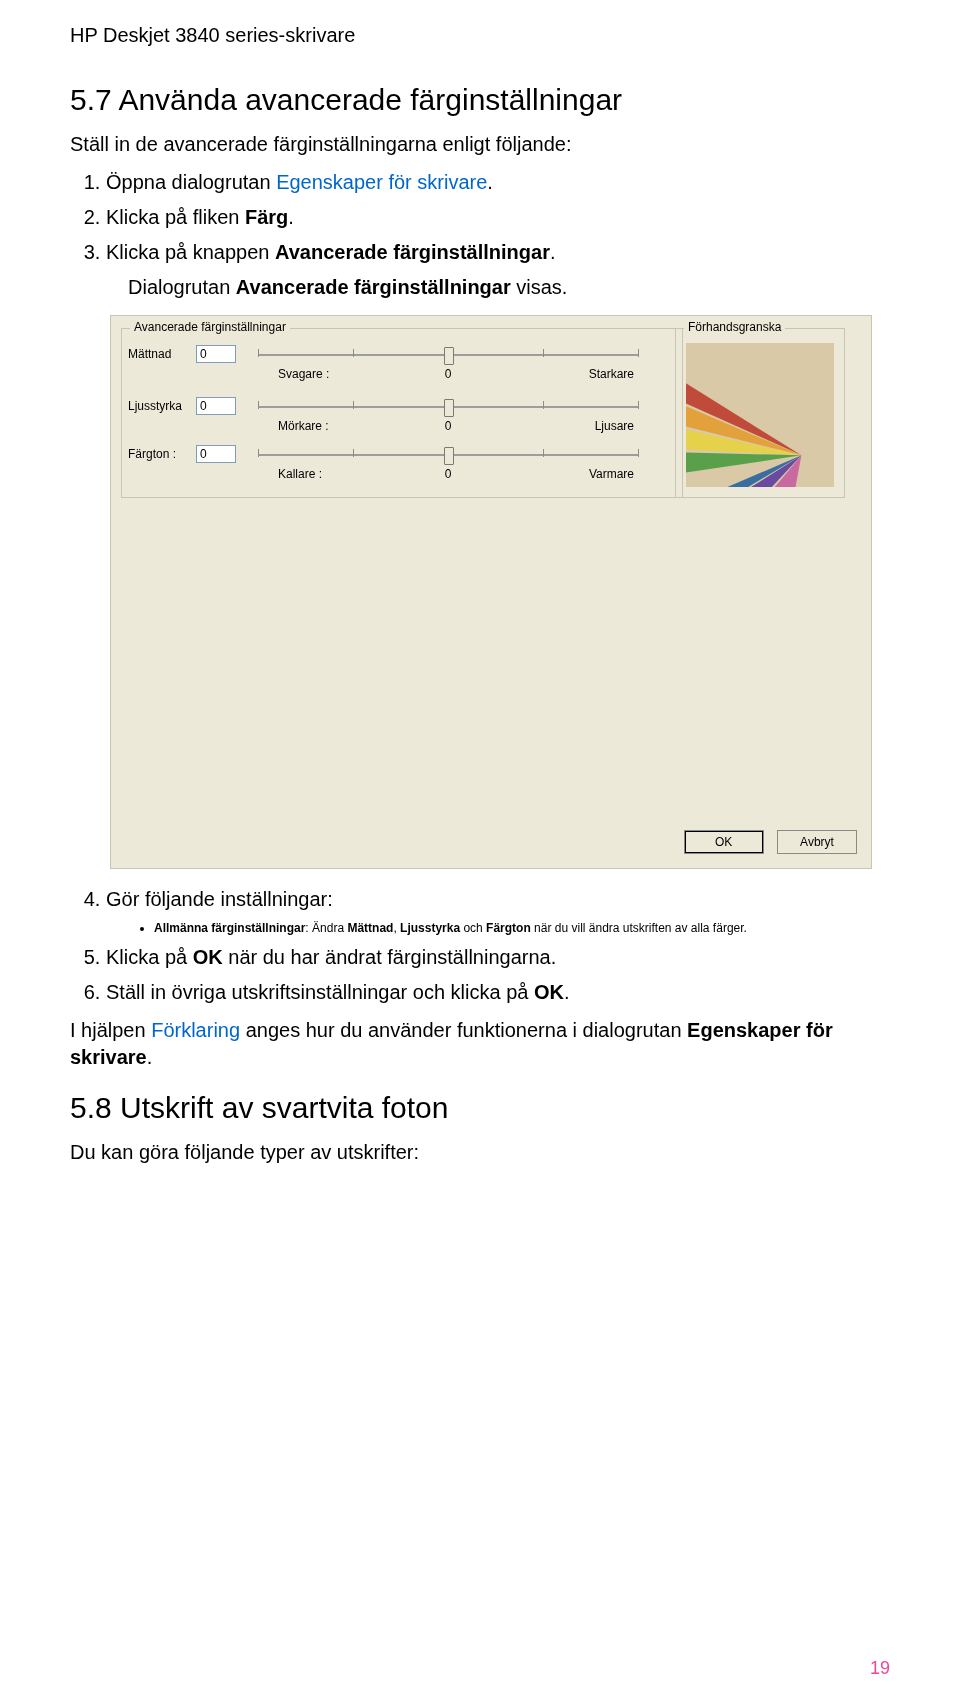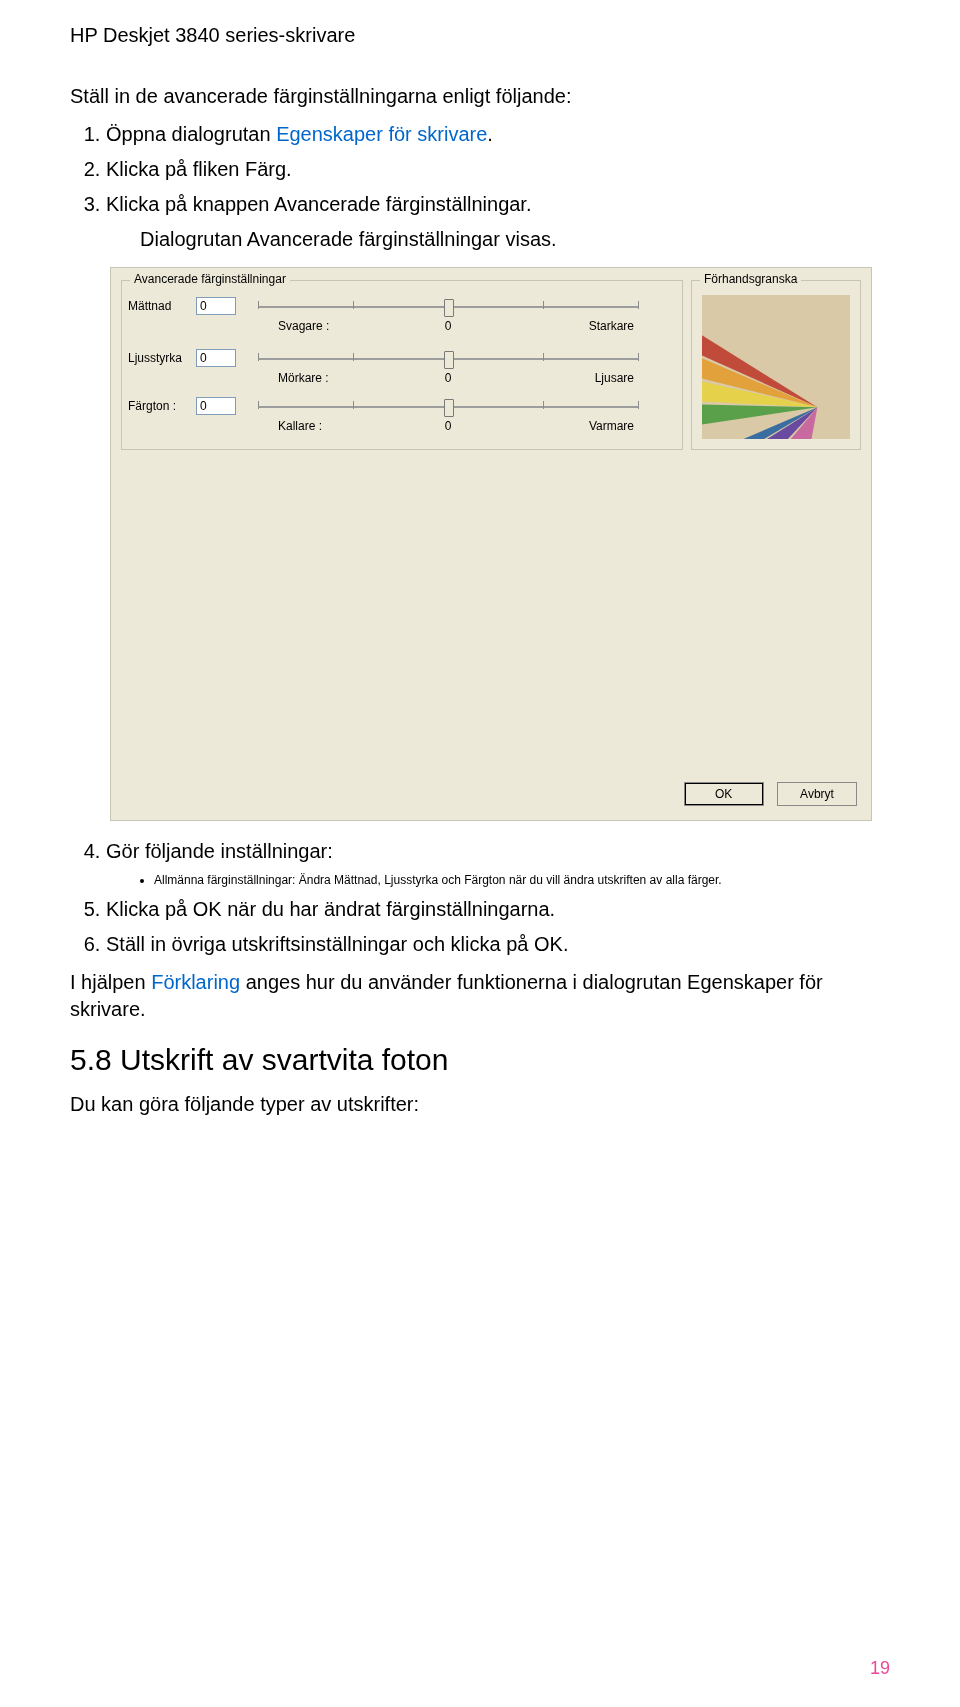--- a/index.html
+++ b/index.html
@@ -6,53 +6,54 @@
   .page{width:960px;min-height:1707px;box-sizing:border-box;padding:24px 70px 30px 70px;position:relative}
   .header{font-size:20px;color:#000;margin-bottom:36px}
   h2.section{font-size:30px;font-weight:400;color:#000;margin:20px 0 14px 0}
   p.body{font-size:20px;line-height:1.35;margin:10px 0;color:#000}
   p.body.intro{margin-top:4px}
   .link{color:#0066cc}
   ol{padding-left:36px;margin:10px 0}
   ol>li{font-size:20px;line-height:1.45;margin:6px 0}
   ul.bullets{list-style:disc;padding-left:28px;margin:6px 0 6px 20px}
   ul.bullets>li{font-size:12px;line-height:1.4;margin:4px 0}
-  .indent{margin-left:34px;font-size:20px;line-height:1.4;margin-top:6px;margin-bottom:6px}
+  .indent{margin-left:22px;font-size:20px;line-height:1.4;margin-top:6px;margin-bottom:6px}
   .pgnum{position:absolute;bottom:28px;right:70px;font-size:18px;color:#ec4899}
   
   .dlg{margin:14px 0 16px 40px;width:760px;height:552px;background:#ece9d8;border:1px solid #c9c5b4;position:relative;font-family:Tahoma,Arial,sans-serif;font-size:12px;color:#000}
   .fs{position:absolute;border:1px solid #c9c5b4;border-radius:0}
   .fs .legend{position:absolute;top:-9px;left:8px;background:#ece9d8;padding:0 4px;font-size:12px;color:#000}
   .fs.main{left:10px;top:12px;width:560px;height:168px}
-  .fs.prev{right:10px;top:12px;width:168px;height:168px}
+  .fs.prev{right:26px;top:12px;width:168px;height:168px}
   .preview-img{position:absolute;left:10px;top:14px;right:10px;bottom:10px}
   .preview-svg{width:100%;height:100%}
   .row{position:absolute;left:6px;right:8px;height:46px}
   .row .lab{position:absolute;left:0;top:2px;width:66px;font-size:12px}
   .row .val{position:absolute;left:68px;top:0;width:40px;height:18px;background:#fff;border:1px solid #7f9db9;box-sizing:border-box;padding:1px 3px;font-size:12px}
   .row .slider{position:absolute;left:130px;top:6px;width:380px;height:12px}
   .row .slider .track{position:absolute;left:0;right:0;top:3px;height:2px;background:#9d9d9d}
   .row .slider .tick{position:absolute;top:-2px;width:1px;height:8px;background:#8c8c8c}
   .row .slider .thumb{position:absolute;top:-4px;width:8px;height:16px;background:#ece9d8;border:1px solid #7a7a7a;border-radius:1px}
   .row .slider-labels{position:absolute;left:130px;top:22px;width:380px;font-size:12px;color:#000}
   .row .slider-labels .ll{position:absolute;left:20px;text-align:right}
   .row .slider-labels .lc{position:absolute;left:0;right:0;text-align:center}
   .row .slider-labels .lr{position:absolute;right:4px;text-align:right}
   .btnbar{position:absolute;right:14px;bottom:14px}
   .btn{display:inline-block;min-width:80px;height:24px;line-height:22px;text-align:center;background:#ece9d8;border:1px solid #8a8a8a;font-size:12px;margin-left:10px;box-sizing:border-box;padding:0 10px}
   .btn.ok{box-shadow:0 0 0 1px #000 inset}
-  b,.bold{font-weight:400}
+  b,.bold{font-weight:700}
 </style>
 </head>
 <body>
 
 <div class="page">
 
   <div class="header">HP Deskjet 3840 series-skrivare</div>
 
+  <h2 class="section">5.7  Använda avancerade färginställningar</h2>
 
   <p class="body">Ställ in de avancerade färginställningarna enligt följande:</p>
 
   <ol>
     <li>
       <span>Öppna dialogrutan </span><span class="link">Egenskaper för skrivare</span><span>.</span>
     </li>
     <li>
       <span>Klicka på fliken </span><b>Färg</b><span>.</span>
     </li>

